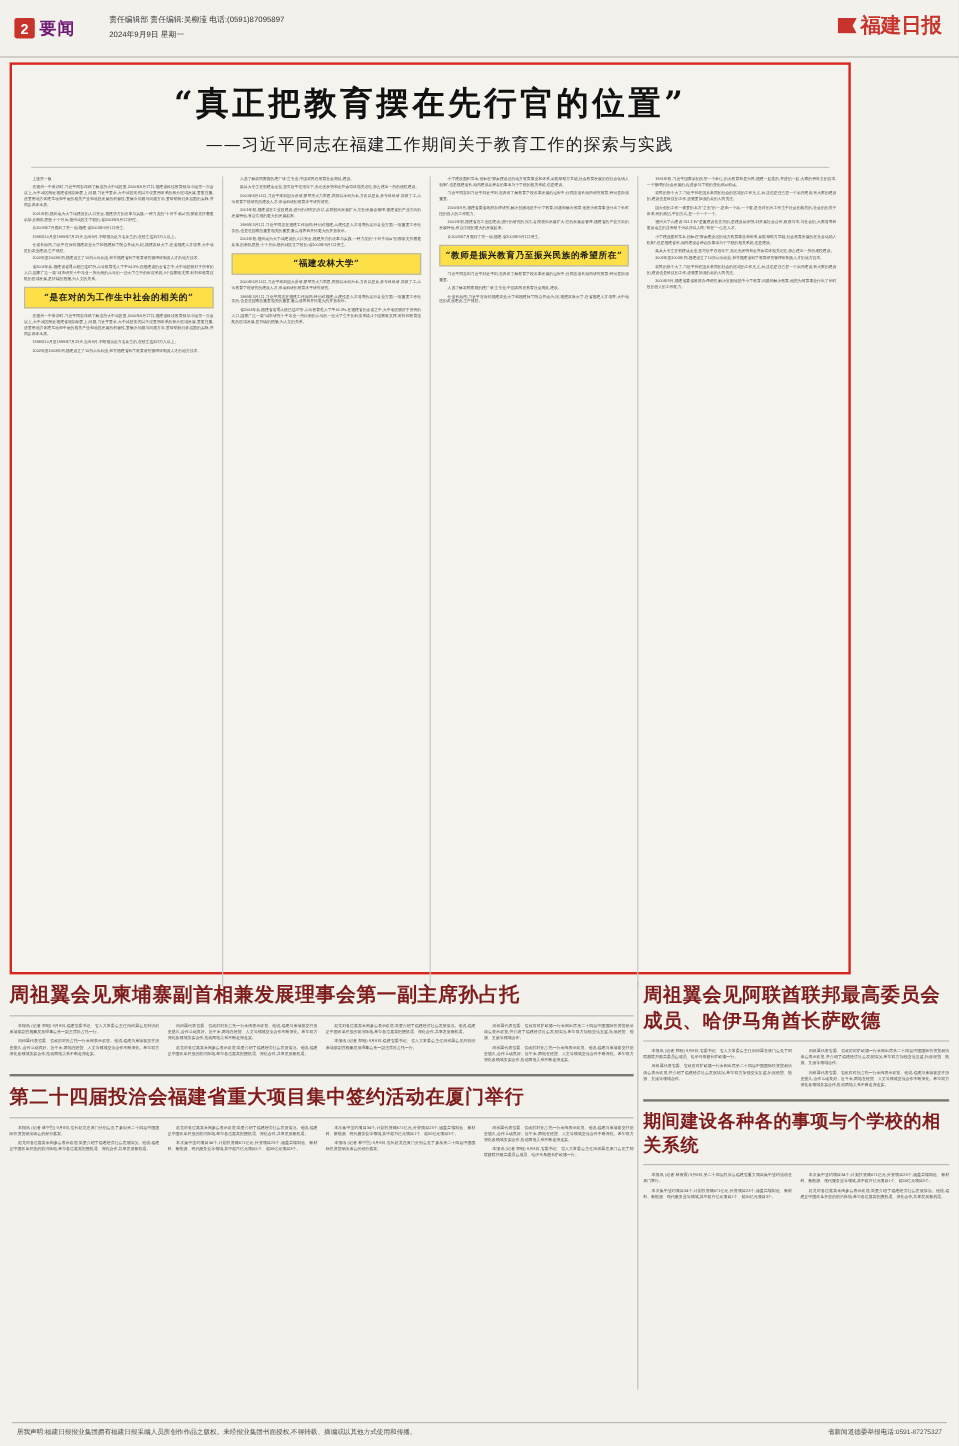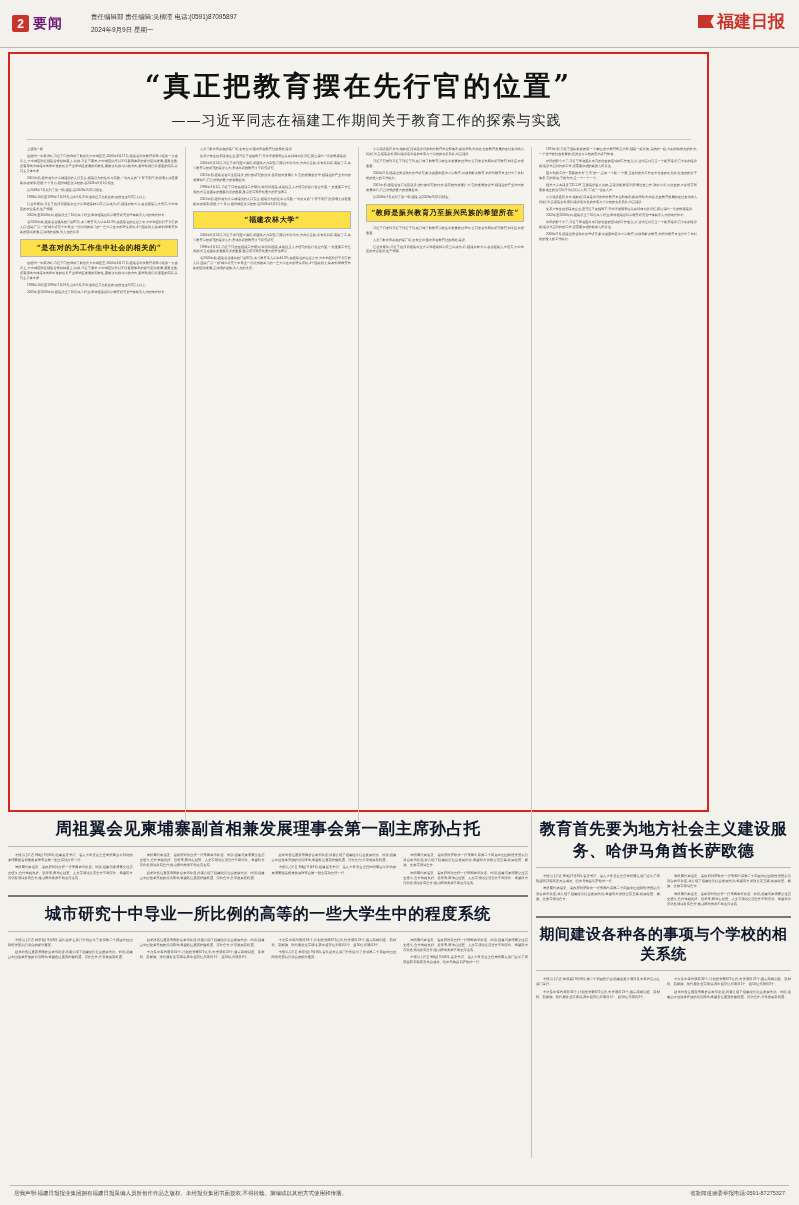--- a/index.html
+++ b/index.html
@@ -63,21 +63,21 @@
     padding:3px 4px;text-align:center;font-weight:bold;font-size:7.2px;color:#1a1a1a;
     font-family:"DejaVu Serif",serif;letter-spacing:.5px;line-height:1.4;
   }
   
   .lower{position:absolute;left:8px;top:818px;width:783px;height:345px;}
   .lower-left{position:absolute;left:0;top:0;width:520px;}
   .lower-right{position:absolute;left:528px;top:0;width:255px;}
   .vrule{position:absolute;left:523px;top:0;width:1px;height:340px;background:#c2c0b9;}
   .news-title{
     font-family:"DejaVu Serif","Liberation Serif",serif;font-weight:bold;
-    color:#0f172a;text-align:center;line-height:1.35;
+    color:#7f1d1d;text-align:left;line-height:1.35;
   }
   .t1{font-size:16.5px;letter-spacing:.5px;}
   .t2{font-size:16px;letter-spacing:.5px;}
   .t3{font-size:15px;letter-spacing:.5px;}
   .rule{border:0;border-top:1px solid #bbb9b2;margin:6px 0;}
   .rule2{border:0;border-top:2px solid #7a7870;margin:7px 0 6px;}
   .mini-cols{display:flex;gap:7px;}
   .mini-cols .c{flex:1;}
   .mini-cols .c .txt{font-size:3.3px;}
   .footer{
@@ -217,21 +217,21 @@
         <div class="c">
             <div class="txt">
               <p>周祖翼代表省委、省政府对萨欧德一行来闽出席第二十四届中国国际投资贸易洽谈会表示欢迎,并介绍了福建经济社会发展情况,希望双方加强交流互鉴,拓展经贸、能源、文旅等领域合作。</p>
               <p>周祖翼代表省委、省政府对孙占托一行来闽表示欢迎。他说,福建与柬埔寨交往历史悠久,合作基础良好。近年来,两地在经贸、人文等领域交流合作不断深化。希望双方深化各领域务实合作,推动两地关系不断走深走实。</p>
             </div>
           </div>
       </div>
 
       <hr class="rule2">
 
-      <div class="news-title t2">城市研究十中导业一所比例的高等的一些大学生中的程度系统</div>
+      <div class="news-title t2">第二十四届投洽会福建省重大项目集中签约活动在厦门举行</div>
       <hr class="rule">
       <div class="mini-cols">
         <div class="c">
             <div class="txt">
               <p>本报讯 (记者 林宇熙) 9月8日,省长赵龙在厦门分别会见了参加第二十四届中国国际投资贸易洽谈会的部分嘉宾。</p>
               <p>赵龙对各位嘉宾来闽参会表示欢迎,简要介绍了福建经济社会发展情况。他说,福建是中国改革开放的前沿阵地,希望各位嘉宾把握机遇、深化合作,共享发展新机遇。</p>
             </div>
           </div>
         <div class="c">
             <div class="txt">
@@ -248,21 +248,21 @@
         <div class="c">
             <div class="txt">
               <p>周祖翼代表省委、省政府对孙占托一行来闽表示欢迎。他说,福建与柬埔寨交往历史悠久,合作基础良好。近年来,两地在经贸、人文等领域交流合作不断深化。希望双方深化各领域务实合作,推动两地关系不断走深走实。</p>
               <p>本报讯 (记者 郑昭) 9月8日,省委书记、省人大常委会主任周祖翼在厦门会见了阿联酋联邦最高委员会成员、哈伊马角酋长萨欧德一行。</p>
             </div>
           </div>
       </div>
     </div>
 
     <div class="lower-right">
-      <div class="news-title t2">教育首先要为地方社会主义建设服务、哈伊马角酋长萨欧德</div>
+      <div class="news-title t2">周祖翼会见阿联酋联邦最高委员会成员、哈伊马角酋长萨欧德</div>
       <hr class="rule">
       <div class="mini-cols">
         <div class="c">
             <div class="txt">
               <p>本报讯 (记者 郑昭) 9月8日,省委书记、省人大常委会主任周祖翼在厦门会见了阿联酋联邦最高委员会成员、哈伊马角酋长萨欧德一行。</p>
               <p>周祖翼代表省委、省政府对萨欧德一行来闽出席第二十四届中国国际投资贸易洽谈会表示欢迎,并介绍了福建经济社会发展情况,希望双方加强交流互鉴,拓展经贸、能源、文旅等领域合作。</p>
             </div>
           </div>
         <div class="c">
             <div class="txt">

